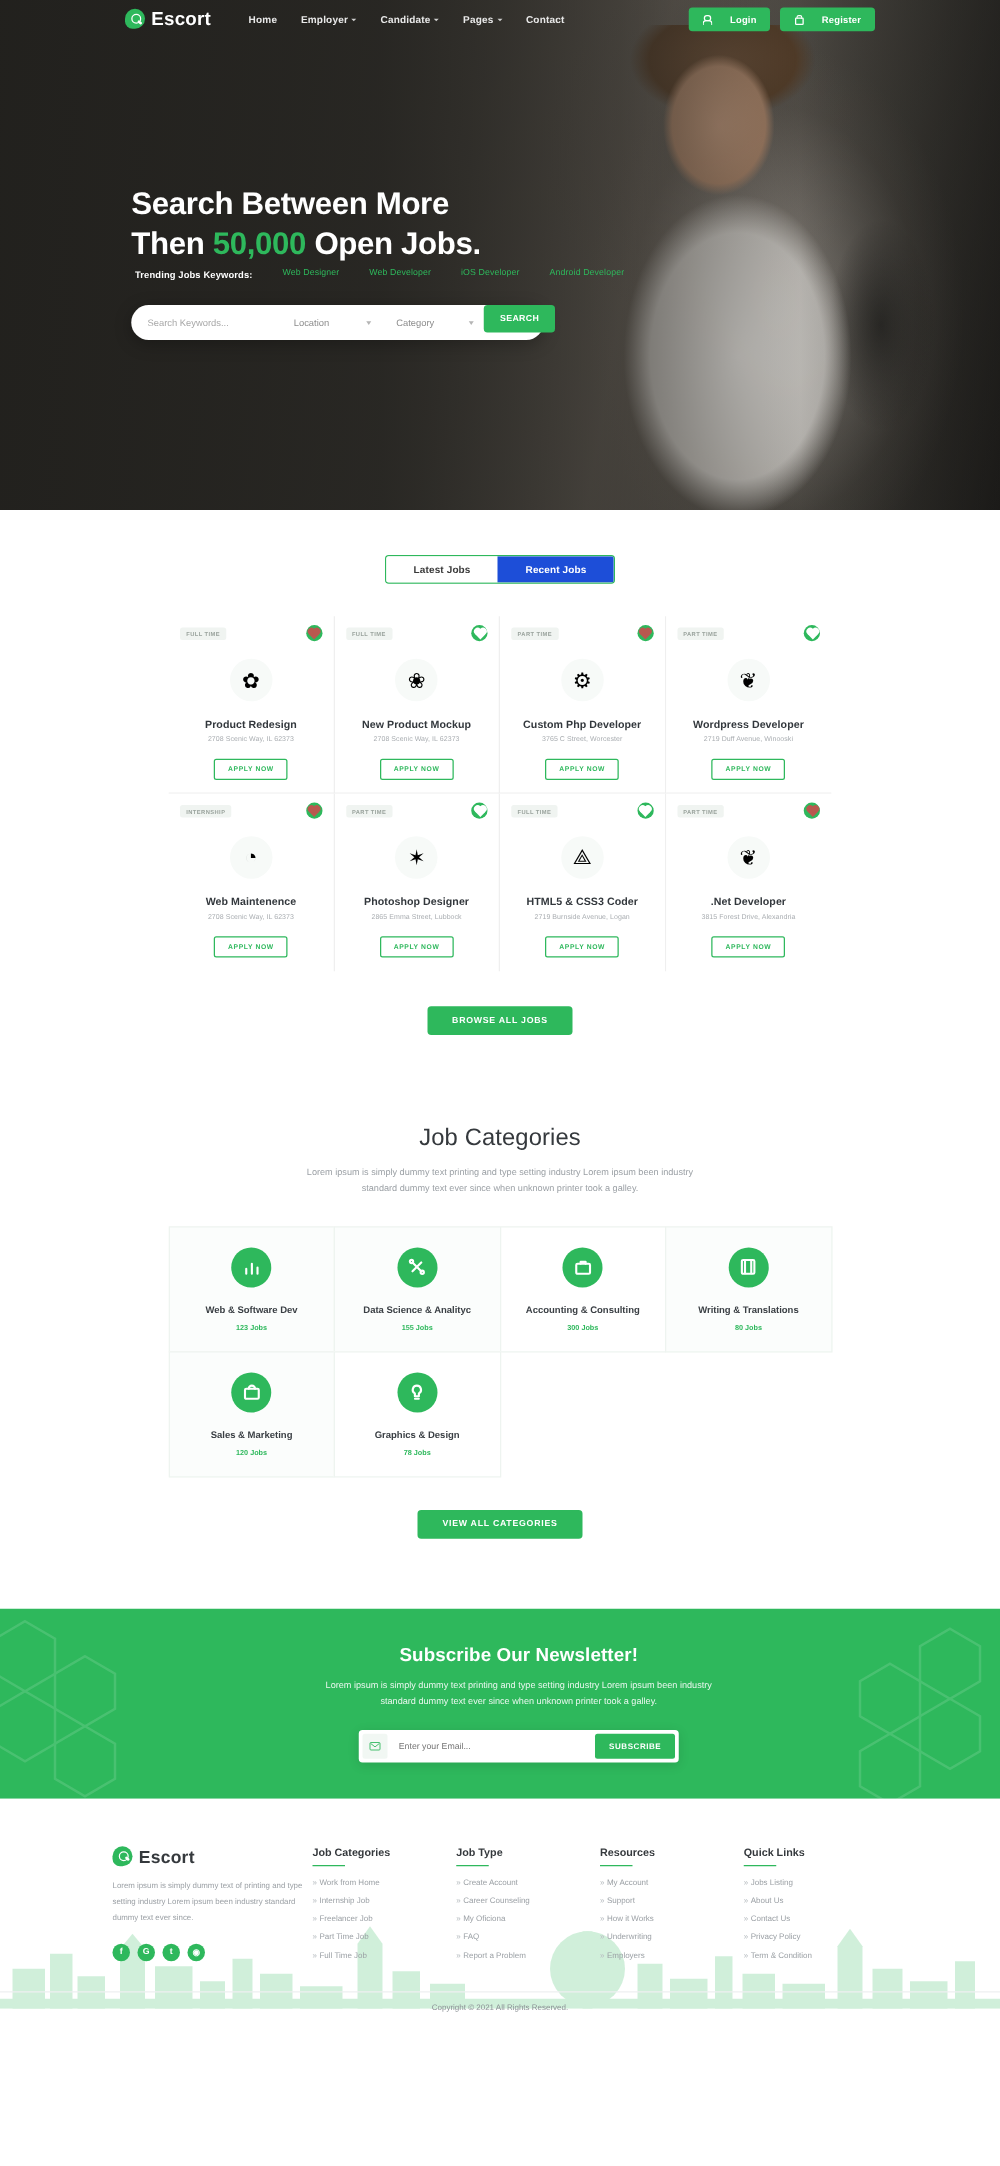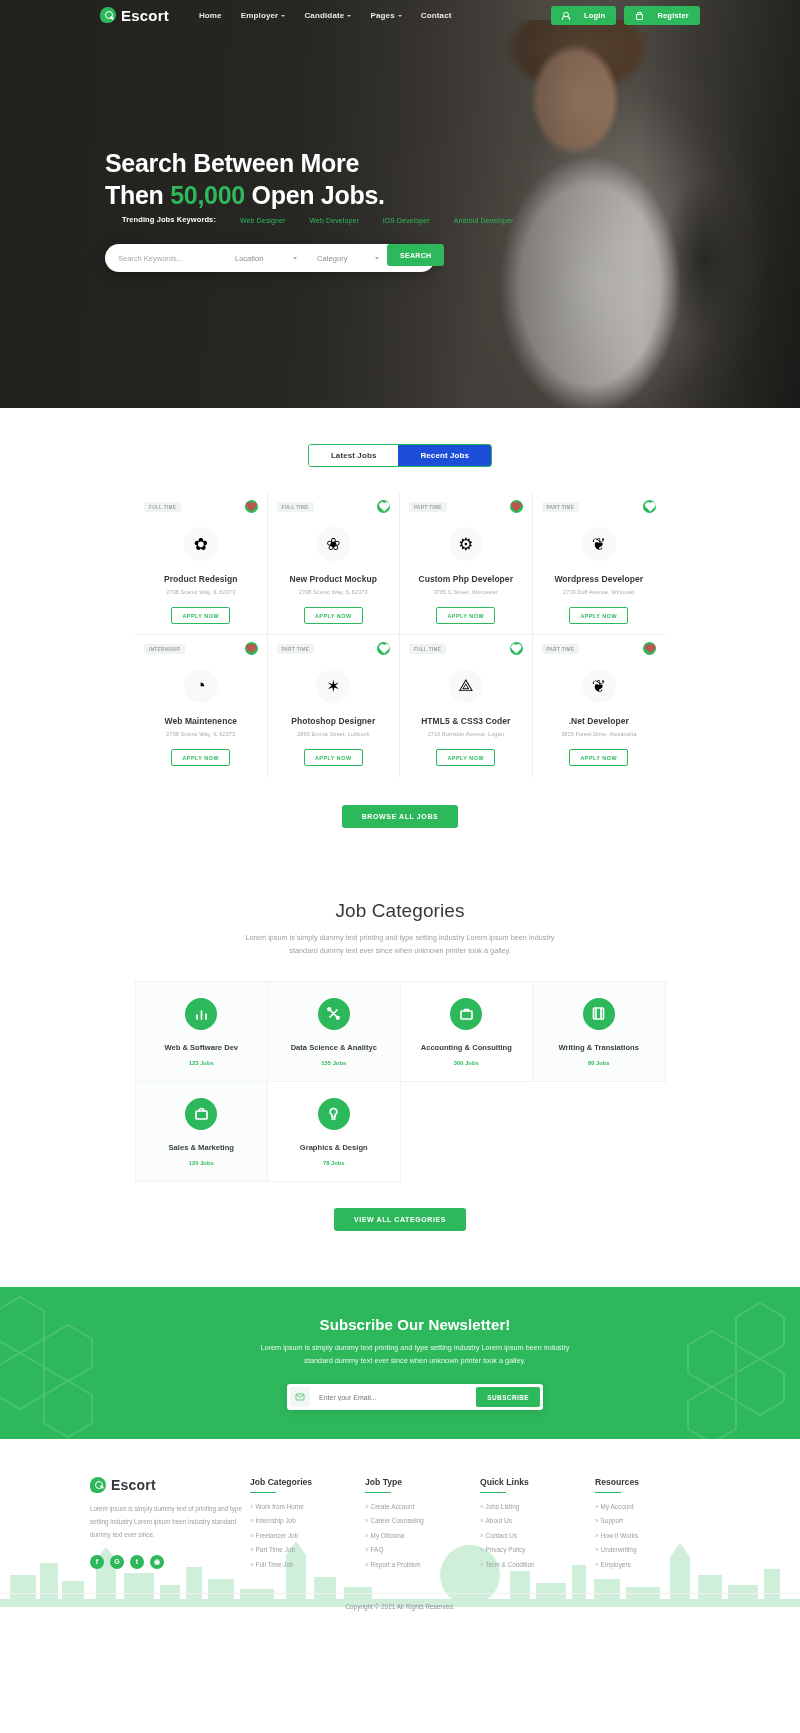--- a/index.html
+++ b/index.html
@@ -82,22 +82,22 @@
   .ico-lock::after{content:"";position:absolute;left:1.7px;top:.2px;width:2.6px;height:2.6px;border:1px solid #fff;border-bottom:none;border-radius:2px 2px 0 0;}
 
   
   .hero-inner{position:absolute;left:0;top:0;width:800px;height:408px;z-index:10;}
   .hero-title{
     position:absolute;left:105px;top:148px;
     color:#fff;font-size:25px;font-weight:700;line-height:1.27;letter-spacing:-.3px;
   }
   .hl{color:#2eb85c;}
   .trending{
-    position:absolute;left:122px;top:215px;
-    display:flex;align-items:flex-end;gap:24px;
+    position:absolute;left:108px;top:215px;
+    display:flex;align-items:flex-start;gap:24px;
   }
   .trending-label{color:#fff;font-size:7.5px;font-weight:700;letter-spacing:.1px;}
   .tag{color:#2eb85c;font-size:7px;font-weight:500;cursor:pointer;letter-spacing:.1px;}
 
   .searchbar{
     position:absolute;left:105px;top:244px;width:330px;height:28px;
     background:#fff;border-radius:14px;display:flex;align-items:flex-start;
     box-shadow:0 3px 14px rgba(0,0,0,.28);padding:0 3px 0 0;
   }
   .sb-field{
@@ -533,33 +533,33 @@
           </div>
           <div class="foot-col">
             <div class="foot-h">Job Type</div>
             <div class="foot-li"><span class="ar">»</span><span>Create Account</span></div>
             <div class="foot-li"><span class="ar">»</span><span>Career Counseling</span></div>
             <div class="foot-li"><span class="ar">»</span><span>My Oficiona</span></div>
             <div class="foot-li"><span class="ar">»</span><span>FAQ</span></div>
             <div class="foot-li"><span class="ar">»</span><span>Report a Problem</span></div>
           </div>
           <div class="foot-col">
+            <div class="foot-h">Resources</div>
+            <div class="foot-li"><span class="ar">»</span><span>My Account</span></div>
+            <div class="foot-li"><span class="ar">»</span><span>Support</span></div>
+            <div class="foot-li"><span class="ar">»</span><span>How it Works</span></div>
+            <div class="foot-li"><span class="ar">»</span><span>Underwriting</span></div>
+            <div class="foot-li"><span class="ar">»</span><span>Employers</span></div>
+          </div>
+          <div class="foot-col">
             <div class="foot-h">Quick Links</div>
             <div class="foot-li"><span class="ar">»</span><span>Jobs Listing</span></div>
             <div class="foot-li"><span class="ar">»</span><span>About Us</span></div>
             <div class="foot-li"><span class="ar">»</span><span>Contact Us</span></div>
             <div class="foot-li"><span class="ar">»</span><span>Privacy Policy</span></div>
             <div class="foot-li"><span class="ar">»</span><span>Term &amp; Condition</span></div>
           </div>
-          <div class="foot-col">
-            <div class="foot-h">Resources</div>
-            <div class="foot-li"><span class="ar">»</span><span>My Account</span></div>
-            <div class="foot-li"><span class="ar">»</span><span>Support</span></div>
-            <div class="foot-li"><span class="ar">»</span><span>How it Works</span></div>
-            <div class="foot-li"><span class="ar">»</span><span>Underwriting</span></div>
-            <div class="foot-li"><span class="ar">»</span><span>Employers</span></div>
-          </div>
         </div>
     </div>
     <div class="copyright">Copyright © 2021 All Rights Reserved.</div>
   </footer>
 
 </div>
 
 </body></html>

